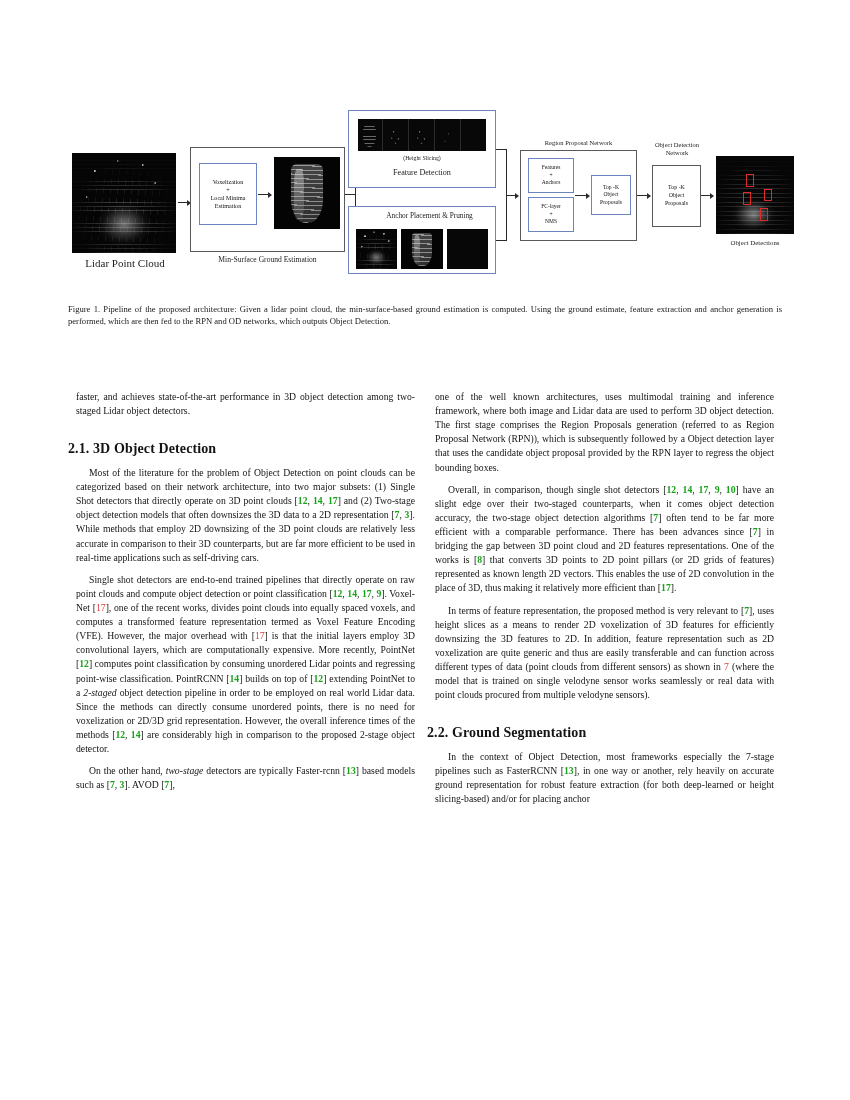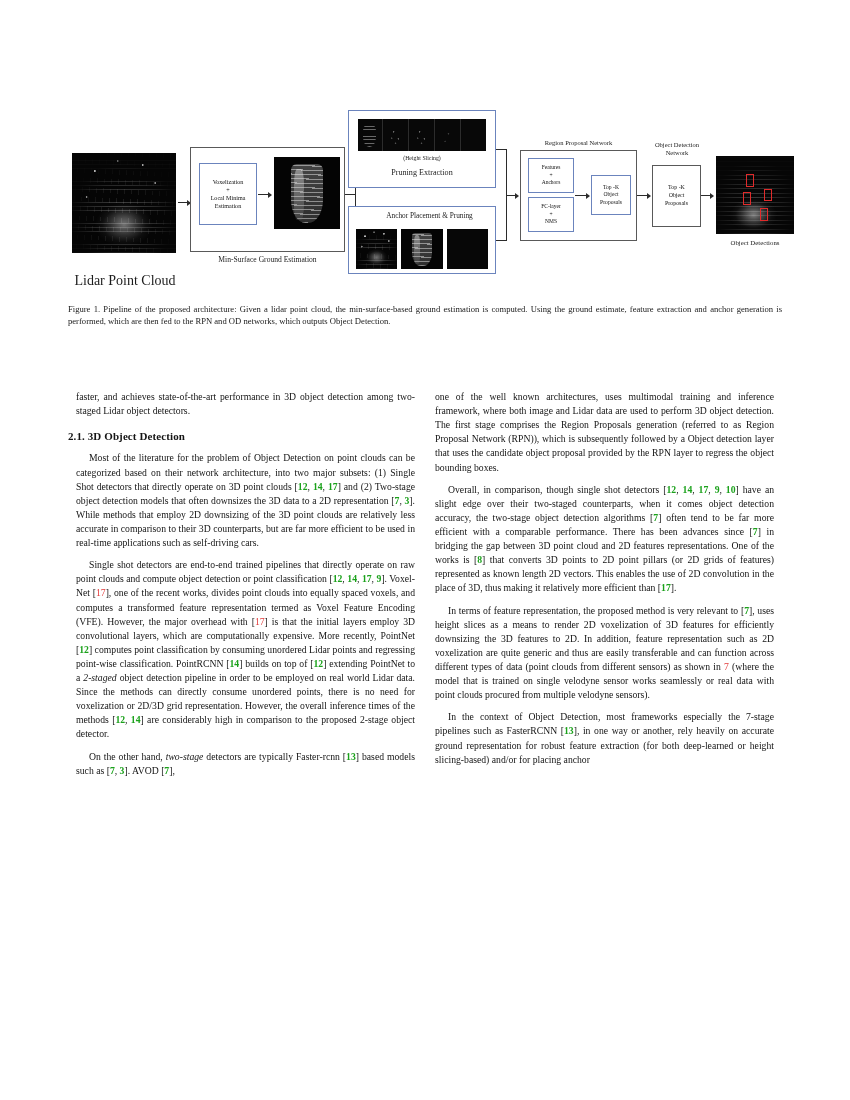--- a/index.html
+++ b/index.html
@@ -218,41 +218,41 @@
 
   h2.sec {
     font-size: 12.4px;
     font-weight: bold;
     margin: 15px 0 9px 0;
     text-indent: 0;
     line-height: 1.2;
     letter-spacing: 0.1px;
   }
   h3.subsec {
-    font-size: 11px;
+    font-size: 14px;
     font-weight: bold;
-    margin: 12px 0 7px 0;
+    margin: 23px 0 7px 0;
     text-indent: 0;
     line-height: 1.2;
     letter-spacing: 0.1px;
   }
 
   .cite { color: #1aa11a; font-weight: bold; }
   .cite-red { color: #e23b3b; }
   .it { font-style: italic; }
 </style>
 </head>
 <body>
 
 <div class="page">
 
   <div class="figure-area">
 
     <div class="pc-img" style="position:absolute; left:4px; top:48px; width:104px; height:100px;"></div>
-    <div class="fig-label" style="left:0px; top:168px; width:114px; font-size:14px;text-align:center;">Lidar Point Cloud</div>
+    <div class="fig-label" style="left:0px; top:152px; width:114px; font-size:11px;text-align:center;">Lidar Point Cloud</div>
 
     <div class="arrow arrow-h" style="left:110px; top:97px; width:10px;"></div>
     <div class="arrow-head" style="left:119px; top:94.5px;"></div>
 
     <div class="fig-box box-gray" style="left:122px; top:42px; width:155px; height:105px;"></div>
     <div class="fig-label" style="left:117px; top:151px; width:165px; font-size:7.6px;">Min-Surface Ground Estimation</div>
 
     <div class="inner-text box-blue" style="left:131px; top:58px; width:58px; height:62px; font-size:6.1px;">
       <span>Voxelization</span>
       <span>+</span>
@@ -276,21 +276,21 @@
 
     <div class="fig-box box-blue" style="left:280px; top:5px; width:148px; height:78px;"></div>
     <div class="slice-strip" style="position:absolute; left:290px; top:14px; width:128px; height:32px;">
       <div class="slice dense"></div>
       <div class="slice sparse"></div>
       <div class="slice sparse"></div>
       <div class="slice faint"></div>
       <div class="slice empty"></div>
     </div>
     <div class="fig-label" style="left:280px; top:50px; width:148px; font-size:5.8px;">(Height Slicing)</div>
-    <div class="fig-label" style="left:280px; top:63px; width:148px; font-size:8.1px;">Pruning Extraction</div>
+    <div class="fig-label" style="left:280px; top:63px; width:148px; font-size:8.1px;">Feature Detection</div>
 
     <div class="fig-box box-blue" style="left:280px; top:101px; width:148px; height:68px;"></div>
     <div class="fig-label" style="left:280px; top:107px; width:163px; font-size:7.3px;">Anchor Placement &amp; Pruning</div>
     <div style="position:absolute; left:288px; top:124px; width:132px; height:40px; display:flex; gap:4px;">
       <div class="pc-img" style="flex:1;"></div>
       <div class="ground-img" style="flex:1;"></div>
       <div class="blk-box" style="flex:1;"></div>
     </div>
 
     <div class="arrow arrow-h" style="left:428px; top:44px; width:10px;"></div>
@@ -366,17 +366,18 @@
   </div>
 
   <div class="col col-right">
 
     <p class="nopar">one of the well known architectures, uses multimodal training and inference framework, where both image and Lidar data are used to perform 3D object detection. The first stage comprises the Region Proposals generation (referred to as Region Proposal Network (RPN)), which is subsequently followed by a Object detection layer that uses the candidate object proposal provided by the RPN layer to regress the object bounding boxes.</p>
 
     <p><span>Overall, in comparison, though single shot detectors [</span><span class="cite">12</span><span>, </span><span class="cite">14</span><span>, </span><span class="cite">17</span><span>, </span><span class="cite">9</span><span>, </span><span class="cite">10</span><span>] have an slight edge over their two-staged counterparts, when it comes object detection accuracy, the two-stage object detection algorithms [</span><span class="cite">7</span><span>] often tend to be far more efficient with a comparable performance. There has been advances since [</span><span class="cite">7</span><span>] in bridging the gap between 3D point cloud and 2D features representations. One of the works is [</span><span class="cite">8</span><span>] that converts 3D points to 2D point pillars (or 2D grids of features) represented as known length 2D vectors. This enables the use of 2D convolution in the place of 3D, thus making it relatively more efficient than [</span><span class="cite">17</span><span>].</span></p>
 
     <p><span>In terms of feature representation, the proposed method is very relevant to [</span><span class="cite">7</span><span>], uses height slices as a means to render 2D voxelization of 3D features for efficiently downsizing the 3D features to 2D. In addition, feature representation such as 2D voxelization are quite generic and thus are easily transferable and can function across different types of data (point clouds from different sensors) as shown in  </span><span class="cite-red">7</span><span> (where the model that is trained on single velodyne sensor works seamlessly or real data with point clouds procured from multiple velodyne sensors).</span></p>
 
+    <h3 class="subsec">2.2. Ground Segmentation</h3>
 
     <p><span>In the context of Object Detection, most frameworks especially the 7-stage pipelines such as FasterRCNN [</span><span class="cite">13</span><span>], in one way or another, rely heavily on accurate ground representation for robust feature extraction (for both deep-learned or height slicing-based) and/or for placing anchor</span></p>
   </div>
 
 </div>
 
 </body></html>

